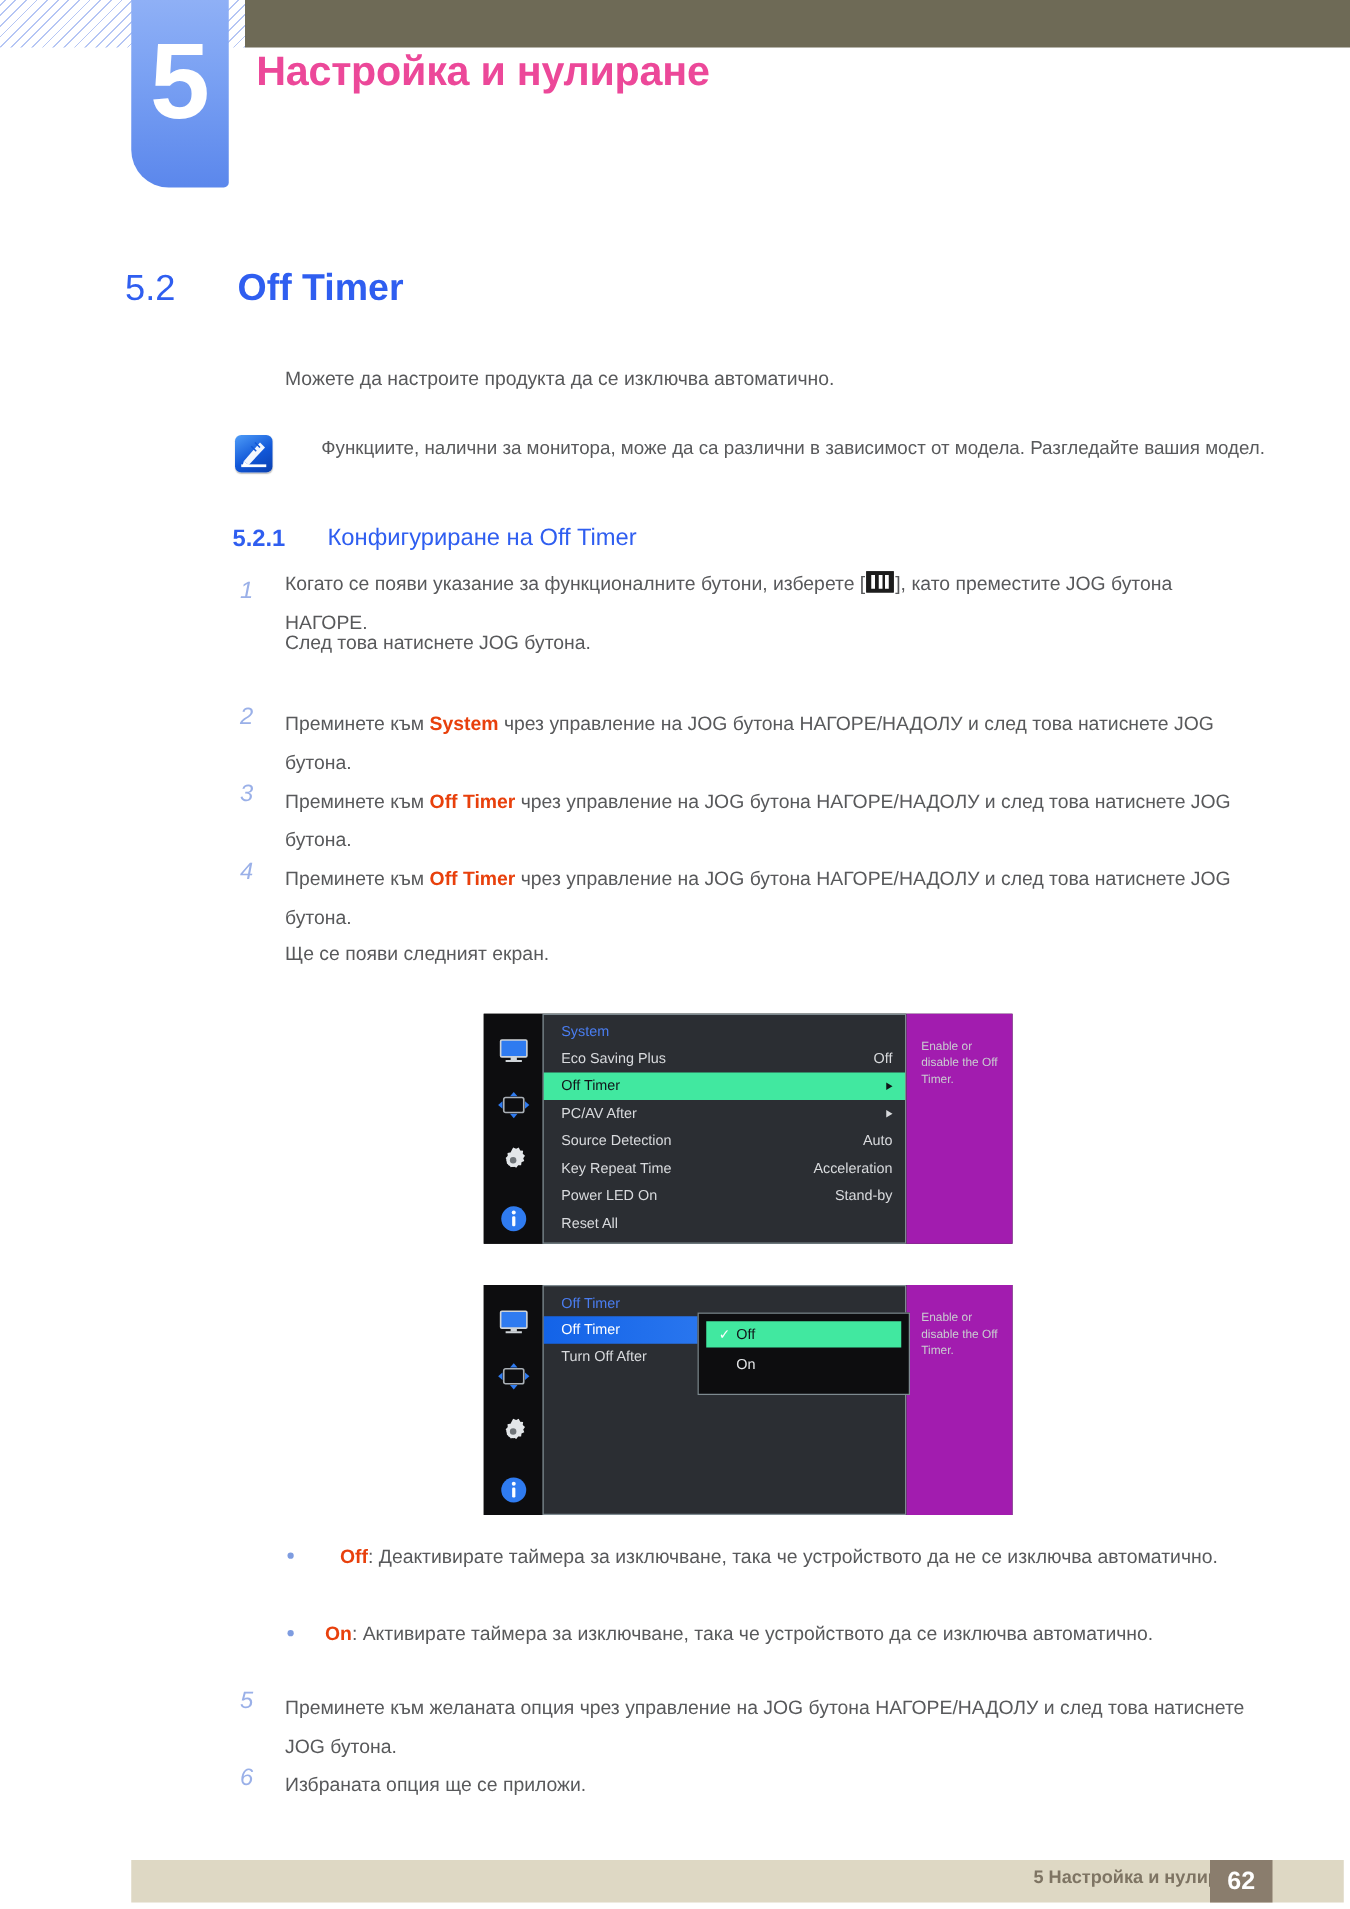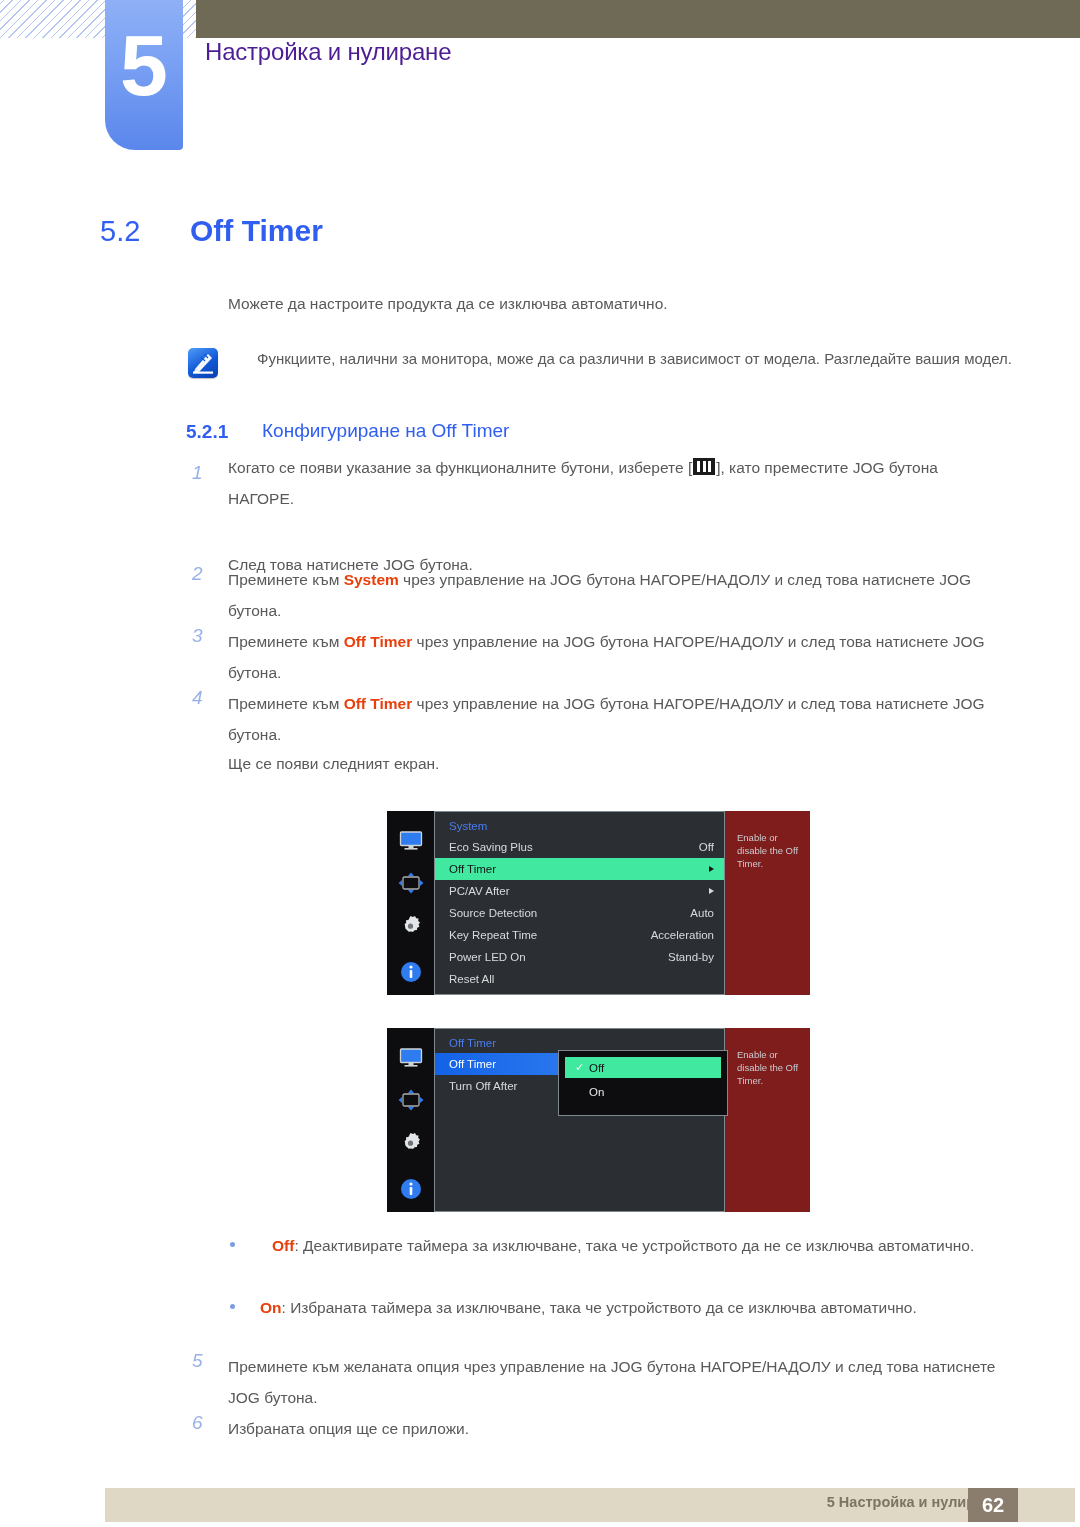--- a/index.html
+++ b/index.html
@@ -45,23 +45,23 @@
     font-size: 86px;
     font-weight: bold;
     line-height: 1;
     text-align: center;
     padding-top: 22px;
     box-sizing: border-box;
   }
   .chap-title {
     position: absolute;
     left: 205px; top: 38px;
-    font-size: 24px;
-    font-weight: normal;
-    color: #4c1d95;
+    font-size: 33px;
+    font-weight: bold;
+    color: #ec4899;
     letter-spacing: -0.2px;
   }
 
   
   .sec-num {
     position: absolute;
     left: 100px; top: 215px;
     font-size: 29px;
     font-weight: normal;
     color: #2f5ef0;
@@ -200,21 +200,21 @@
   .osd-panel {
     flex: 0 0 auto;
     background: #2b2e33;
     border: 1px solid #7e8a90;
     border-top: 1px solid #7e8a90;
     box-sizing: border-box;
     position: relative;
   }
   .osd-desc {
     flex: 1 1 auto;
-    background: #7f1d1d;
+    background: #a21caf;
     color: #c9ccd0;
     font-size: 9.5px;
     line-height: 13px;
     padding: 20px 10px 0 12px;
     box-sizing: border-box;
   }
   .osd-title {
     color: #4a7df0;
     font-size: 11.5px;
     padding: 8px 0 4px 14px;
@@ -320,21 +320,21 @@
     <path d="M13 9 L17 13 M16 6 L20 10" stroke="#1157d8" stroke-width="1.2" fill="none"></path>
   </svg>
 </div>
 <div class="note-text">Функциите, налични за монитора, може да са различни в зависимост от модела. Разгледайте вашия модел.</div>
 
 <div class="sub-num">5.2.1</div>
 <div class="sub-title">Конфигуриране на Off Timer</div>
 
 <div class="step-num" style="top:462px;">1</div>
 <div class="step-body" style="top:452px;"><span>Когато се появи указание за функционалните бутони, изберете [</span><span class="menu-glyph"><i></i><i></i><i></i></span><span>], като преместите JOG бутона НАГОРЕ.</span></div>
-<div class="cont-body" style="top:549px;">След това натиснете JOG бутона.</div>
+<div class="cont-body" style="top:499px;">След това натиснете JOG бутона.</div>
 
 <div class="step-num" style="top:563px;">2</div>
 <div class="step-body" style="top:564px;"><span>Преминете към </span><span class="kw-red">System</span><span> чрез управление на JOG бутона НАГОРЕ/НАДОЛУ и след това натиснете JOG бутона.</span></div>
 
 <div class="step-num" style="top:625px;">3</div>
 <div class="step-body" style="top:626px;"><span>Преминете към </span><span class="kw-red">Off Timer</span><span> чрез управление на JOG бутона НАГОРЕ/НАДОЛУ и след това натиснете JOG бутона.</span></div>
 
 <div class="step-num" style="top:687px;">4</div>
 <div class="step-body" style="top:688px;"><span>Преминете към </span><span class="kw-red">Off Timer</span><span> чрез управление на JOG бутона НАГОРЕ/НАДОЛУ и след това натиснете JOG бутона.</span></div>
 <div class="cont-body" style="top:748px;">Ще се появи следният екран.</div>
@@ -458,21 +458,21 @@
       </div>
     </div>
   </div>
   <div class="osd-desc">Enable or disable the Off Timer.</div>
 </div>
 
 <div class="bullet-dot" style="top:1242px;"></div>
 <div class="bullet-body" style="top:1230px;margin-left:12px;"><span class="kw-red">Off</span><span>: Деактивирате таймера за изключване, така че устройството да не се изключва автоматично.</span></div>
 
 <div class="bullet-dot" style="top:1304px;"></div>
-<div class="bullet-body" style="top:1292px;"><span class="kw-red">On</span><span>: Избраната таймера за изключване, така че устройството да се изключва автоматично.</span></div>
+<div class="bullet-body" style="top:1292px;"><span class="kw-red">On</span><span>: Активирате таймера за изключване, така че устройството да се изключва автоматично.</span></div>
 
 <div class="step-num" style="top:1350px;">5</div>
 <div class="step-body" style="top:1351px;">Преминете към желаната опция чрез управление на JOG бутона НАГОРЕ/НАДОЛУ и след това натиснете JOG бутона.</div>
 
 <div class="step-num" style="top:1412px;">6</div>
 <div class="step-body" style="top:1413px;">Избраната опция ще се приложи.</div>
 
 <div class="footer-bar"></div>
 <div class="footer-text">5 Настройка и нулиране</div>
 <div class="page-box">62</div>

